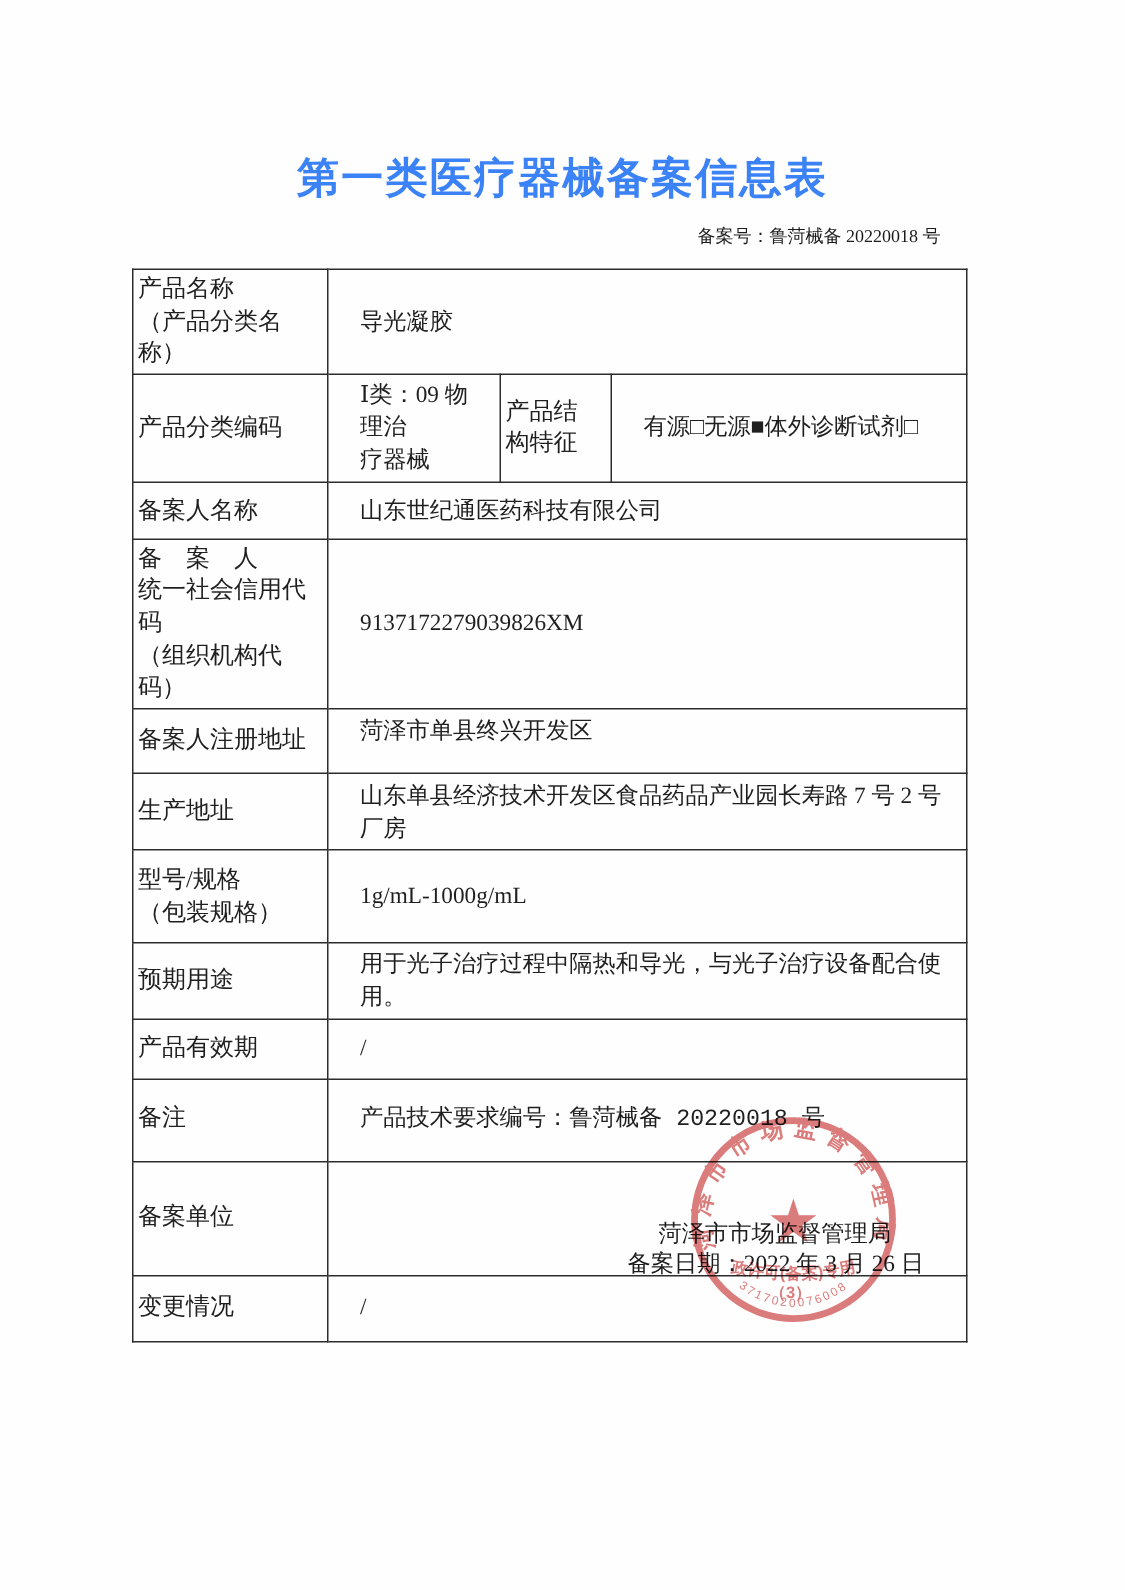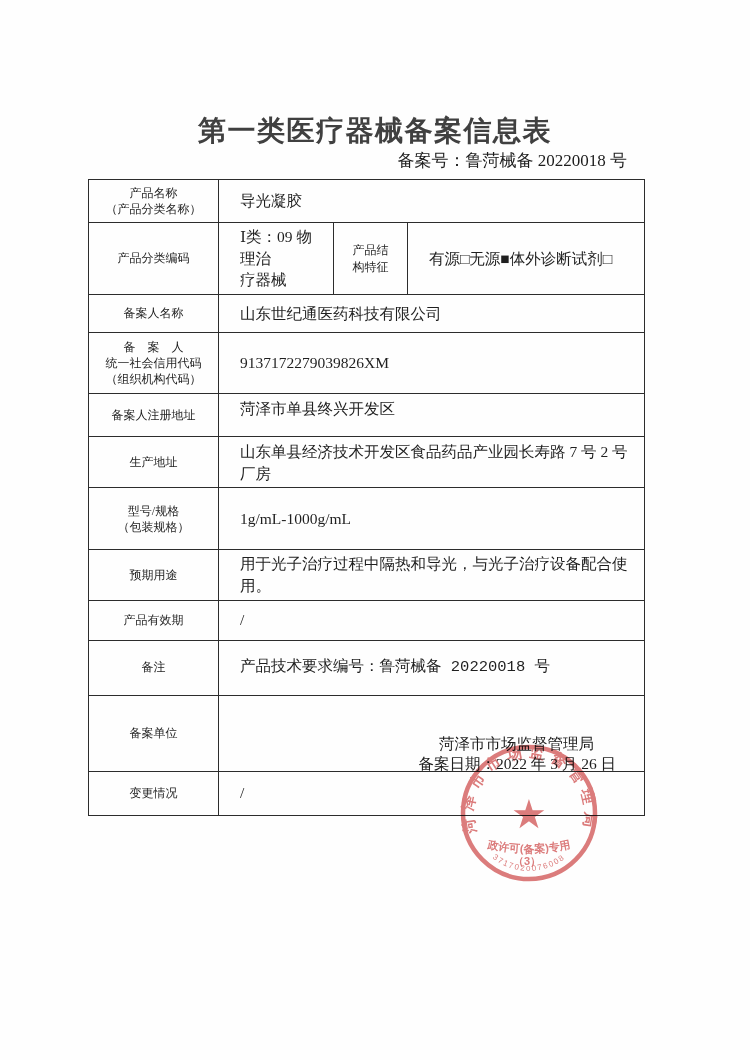--- a/index.html
+++ b/index.html
@@ -7,53 +7,52 @@
   body { font-family: "Liberation Serif", "DejaVu Serif", serif; color: #1f1f1f; }
   .page {
     position: relative;
     width: 750px;
     height: 1060px;
     background: #fefefe;
     overflow: hidden;
   }
   .doc-title {
     position: absolute;
-    top: 112px;
+    top: 100px;
     left: 0;
     width: 100%;
     text-align: center;
     font-family: "Liberation Sans", "DejaVu Sans", sans-serif;
     font-weight: 700;
     font-size: 28px;
     letter-spacing: 1.5px;
-    color: #404040;
+    color: #3b82f6;
   }
   .reg-no {
     position: absolute;
     top: 149px;
     right: 123px;
-    font-size: 17px;
+    font-size: 12px;
     color: #1c1c1c;
   }
   table.info {
     position: absolute;
     top: 179px;
     left: 88px;
     width: 556px;
     border-collapse: collapse;
     table-layout: fixed;
   }
   td {
     border: 1.5px solid #2c2c2c;
     overflow: visible;
   }
   td.lbl {
-    text-align: center;
     vertical-align: middle;
-    font-size: 12px;
+    font-size: 16px;
     line-height: 1.35;
     white-space: pre-line;
     padding: 2px 3px;
   }
   td.val {
     text-align: left;
     vertical-align: middle;
     font-size: 15.5px;
     line-height: 1.4;
     white-space: pre-line;

